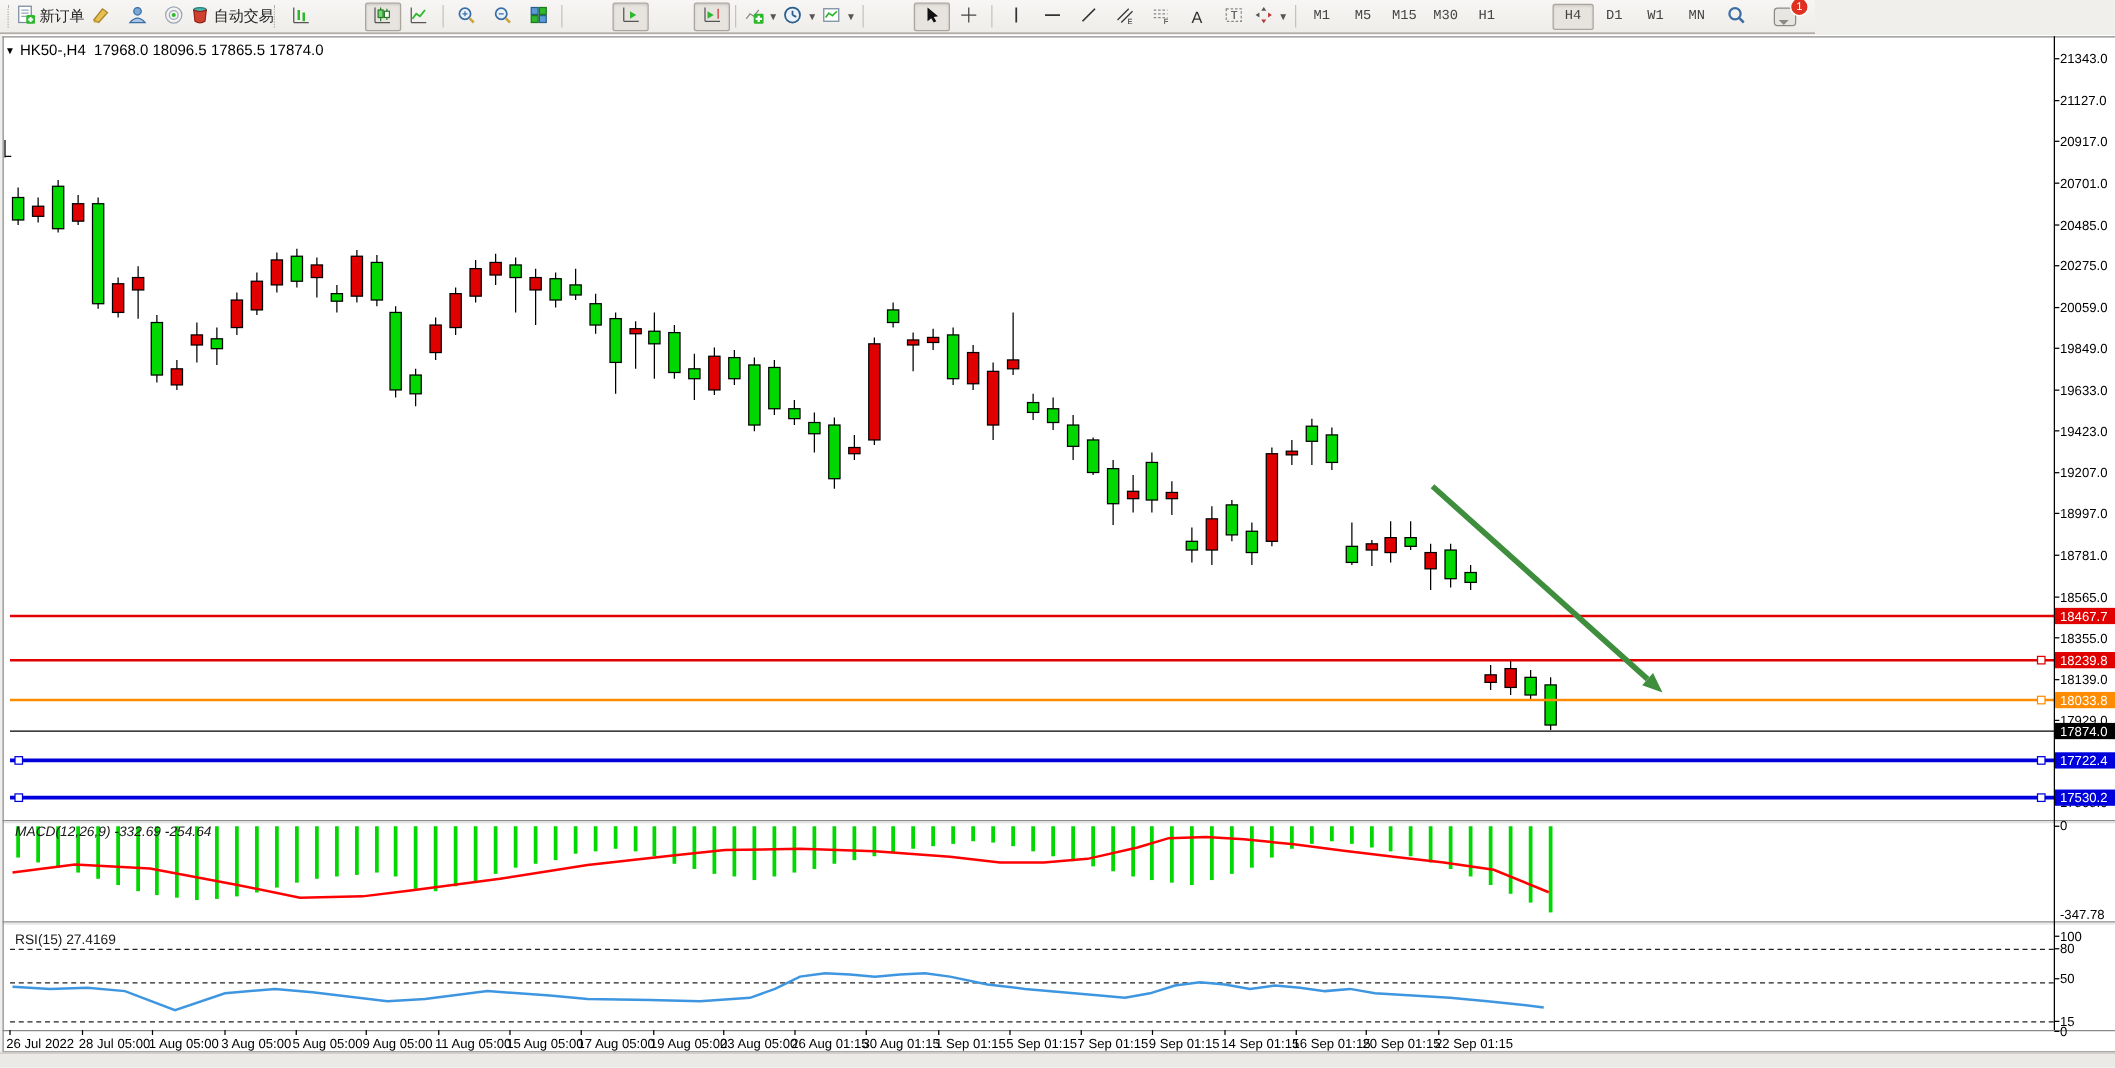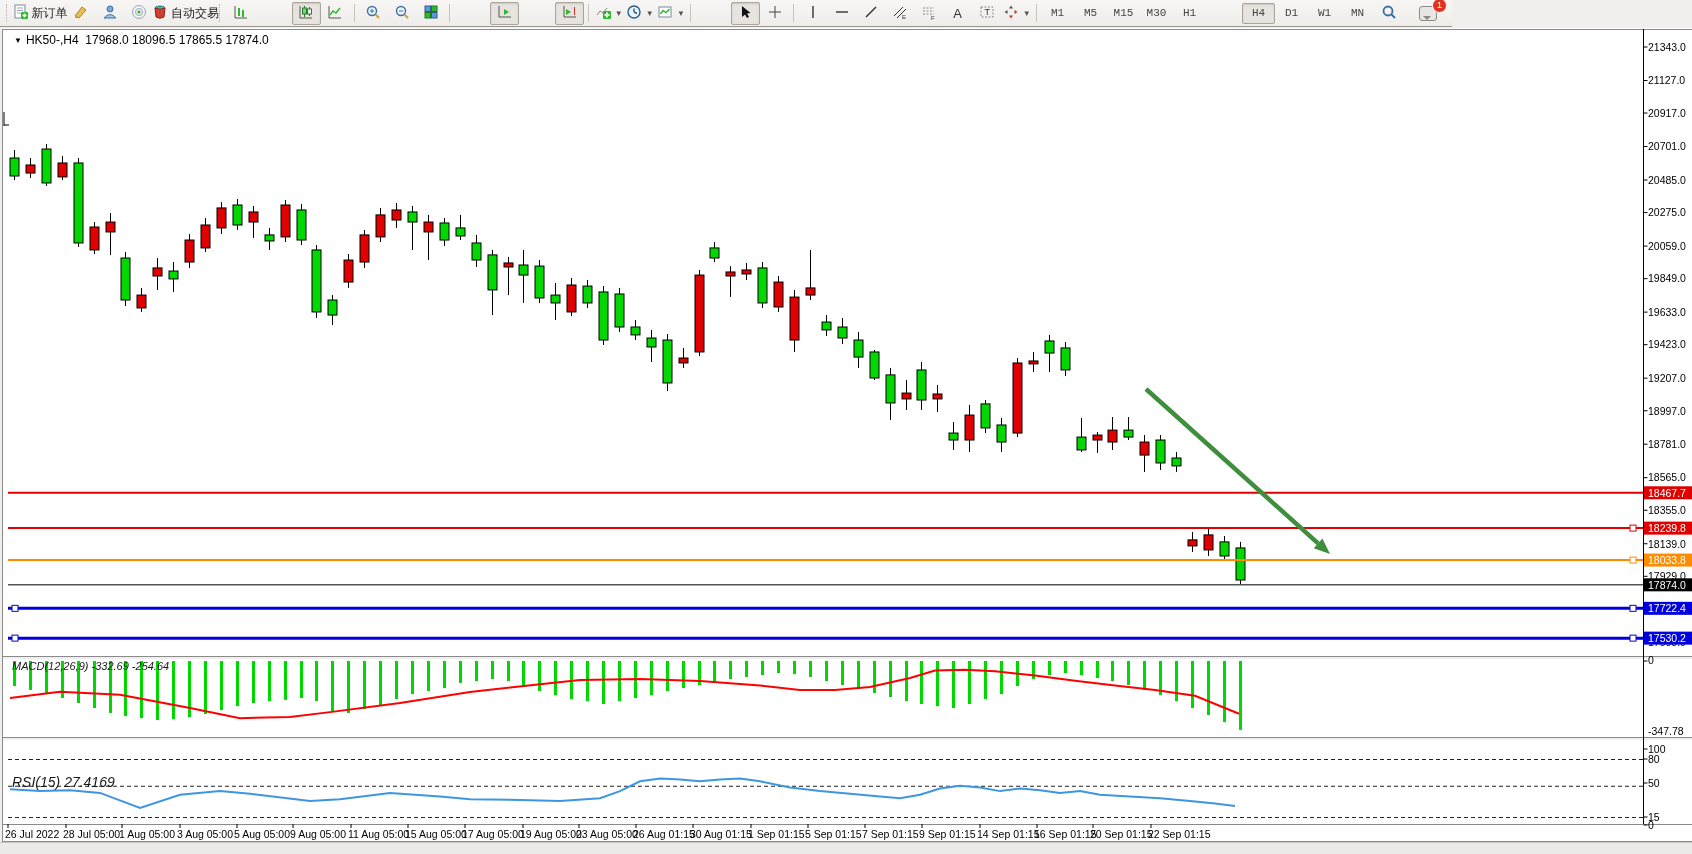--- a/index.html
+++ b/index.html
@@ -19,24 +19,24 @@
   .tflabel{font-size:11px;color:#444;}
   .tbtn.tf{padding:0 5px;height:19px;font-family:Liberation Mono, monospace;}
   .caret{font-size:8px;color:#555;margin-left:1px;}
   .rightbox{margin-left:auto;display:flex;align-items:center;padding-right:10px;gap:10px;}
   .badge{position:absolute;right:-6px;top:-5px;background:#e03020;color:#fff;border-radius:50%;
          width:13px;height:13px;font-size:9px;display:flex;align-items:center;justify-content:center;
          border:1px solid #fff;}
   .bubble{width:16px;height:13px;background:#e8e6e2;border:1px solid #8d8a84;border-radius:3px;position:relative;}
   .bubble:after{content:"";position:absolute;left:3px;bottom:-4px;border:4px solid transparent;border-top-color:#8d8a84;}
   
-  #chart-title{position:absolute;left:14px;top:33px;font-size:12px;color:#000;z-index:10;text-align:center;}
+  #chart-title{position:absolute;left:4px;top:33px;font-size:12px;color:#000;z-index:10;text-align:center;}
   #chart-title .dd{font-size:8px;vertical-align:1px;margin-right:4px;color:#000;}
   #macd-label{position:absolute;left:12px;top:660px;font-size:11px;color:#1a1a1a;z-index:10;font-style:italic;}
-  #rsi-label{position:absolute;left:12px;top:774px;font-size:14px;color:#1a1a1a;z-index:10;font-style:italic;}
+  #rsi-label{position:absolute;left:12px;top:746px;font-size:11px;color:#1a1a1a;z-index:10;}
   #chart-svg{position:absolute;left:0;top:0;z-index:1;}
   #statusbar{position:absolute;left:0;top:842px;width:1692px;height:12px;background:#eceae6;border-top:1px solid #cac6c0;}
   svg text{font-family:"Liberation Sans",sans-serif;}
 </style>
 </head>
 <body>
 
 <div id="toolbar">
   <div class="grip"></div>
 

